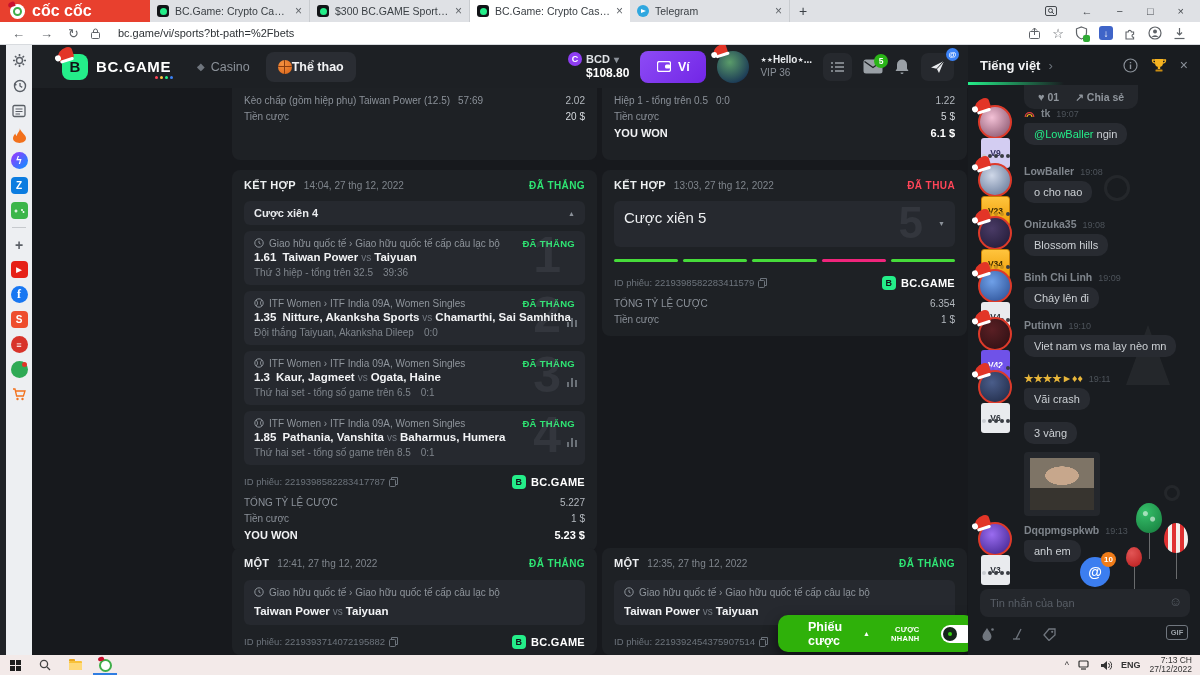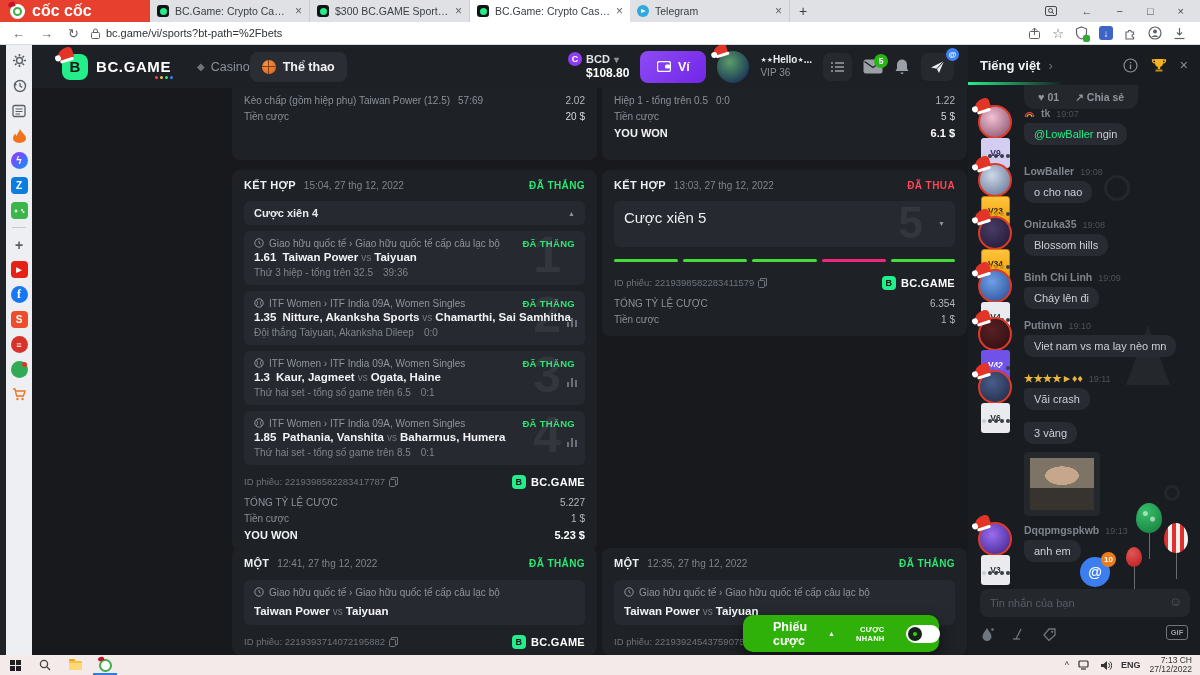--- a/index.html
+++ b/index.html
@@ -19,21 +19,21 @@
 .fav{width:12px;height:12px;border-radius:3px;flex:none;position:relative}
 .fav-bc{background:#121417}
 .fav-bc::before{content:"";position:absolute;inset:2.5px;border-radius:50%;background:#24ee89}
 .fav-tg{background:#2fa7df;border-radius:50%}
 .fav-tg::before{content:"";position:absolute;left:3.5px;top:3.5px;border-top:2.5px solid transparent;border-bottom:2.5px solid transparent;border-left:5px solid #fff}
 .newtab{width:26px;display:flex;align-items:center;justify-content:center;color:#3b4045;font-size:14px}
 .winctrl{margin-left:auto;display:flex;align-items:center;gap:24px;padding-right:16px;color:#45494e;font-size:11px}
 .winctrl span{line-height:1}
 .addressbar{position:absolute;top:22px;left:0;width:100%;height:23px;background:#fff;border-bottom:1px solid #d8dbdf;display:flex;align-items:center;color:#5f6368}
 .navbtns{display:flex;gap:15px;padding:0 12px 0 12px;font-size:13px;color:#5f6368}
-.urlwrap{display:flex;align-items:center;gap:6px;font-size:11px;color:#2e3236}
+.urlwrap{display:flex;align-items:center;gap:18px;font-size:11px;color:#2e3236}
 .abicons{margin-left:auto;display:flex;align-items:center;gap:11px;padding-right:14px}
 .dlbox{width:14px;height:14px;border-radius:3px;background:#3f64c8;color:#fff;font-size:10px;display:flex;align-items:center;justify-content:center}
 .shieldwrap{position:relative}
 .shieldwrap::after{content:"";position:absolute;right:-2px;bottom:-2px;width:7px;height:7px;border-radius:2px;background:#2faa35}
 
 .edge{position:absolute;left:0;top:45px;width:6px;bottom:20px;background:#1f2227}
 .sidebar{position:absolute;left:6px;top:45px;width:26px;bottom:20px;background:#edeff2;display:flex;flex-direction:column;align-items:center;padding-top:7px;gap:8px}
 .sic{width:17px;height:17px;border-radius:4px;display:flex;align-items:center;justify-content:center;font-size:10px;font-weight:bold;color:#fff;flex:none}
 .sdiv{width:14px;height:1px;background:#c6c9cd;flex:none}
 
@@ -42,21 +42,21 @@
 .bclogo{width:26px;height:26px;border-radius:8px;background:#24ee89;display:flex;align-items:center;justify-content:center;color:#101317;font-weight:900;font-size:15px;position:relative;margin-left:16px}
 .hat{position:absolute;width:16px;height:12px;background:#e23527;border-radius:70% 30% 20% 20%;transform:rotate(-18deg)}
 .hat::before{content:"";position:absolute;left:-3px;top:5px;width:6px;height:6px;background:#fff;border-radius:50%}
 .hat::after{content:"";position:absolute;left:1px;bottom:-2px;width:14px;height:3.5px;background:#fff;border-radius:3px}
 .bclogo .hat{left:-5px;top:-6px}
 .logotext{font-size:15px;font-weight:800;color:#fff;letter-spacing:.6px;margin-left:8px;position:relative}
 .confetti{position:absolute;right:-2px;bottom:-4px;display:flex;gap:2px}
 .confetti i{width:3px;height:3px;border-radius:50%}
 .navcasino{margin-left:26px;display:flex;align-items:center;gap:6px;color:#8b9199;font-size:12.5px;font-weight:normal}
 .navcasino::before{content:"◆";font-size:10px;color:#6f757d}
-.navsports{margin-left:0;height:30px;background:#2a2d33;border-radius:8px;display:flex;align-items:center;gap:7px;padding:0 12px;color:#f2f3f5;font-size:12.5px;font-weight:bold}
+.navsports{margin-left:16px;height:30px;background:#2a2d33;border-radius:8px;display:flex;align-items:center;padding:0 12px;color:#f2f3f5;font-size:12.5px;font-weight:bold}
 .bball{width:14px;height:14px;border-radius:50%;background:radial-gradient(circle at 35% 30%,#f59140,#d96317);position:relative;overflow:hidden}
 .bball::before{content:"";position:absolute;left:6px;top:-1px;width:1.5px;height:16px;background:#8a3d10}
 .bball::after{content:"";position:absolute;left:-1px;top:6px;width:16px;height:1.5px;background:#8a3d10}
 .hright{margin-left:auto;display:flex;align-items:center;gap:11px}
 .bcdcol{line-height:1.2}
 .bcdrow{display:flex;align-items:center;gap:4px;font-size:11px;font-weight:bold;color:#dfe2e6}
 .coin{width:14px;height:14px;border-radius:50%;background:#8e3df2;color:#fff;font-size:9px;font-weight:bold;display:flex;align-items:center;justify-content:center}
 .caret-d::after{content:"▾";color:#8b9199;font-size:10px}
 .balance{font-size:12px;font-weight:bold;color:#fff;padding-left:18px}
 .vibtn{width:66px;height:32px;border-radius:8px;background:linear-gradient(135deg,#8d4bf5,#7226e6);display:flex;align-items:center;justify-content:center;gap:7px;color:#fff;font-weight:bold;font-size:12.5px}
@@ -100,21 +100,21 @@
 .totals{margin-top:6px}
 .cx5box{margin-top:5px;height:46px;background:#26292f;border-radius:6px;position:relative;padding:8px 10px;font-size:15px;color:#edeff1}
 .cx5box .wm{font-size:44px;top:-6px;right:32px}
 .caretd{position:absolute;right:10px;top:19px;color:#8b9199;font-size:7px}
 .caretd::after{content:"▼"}
 .segs{margin-top:12px;display:flex;gap:5px}
 .seg{flex:1;height:3px;border-radius:2px}
 .seg-w{background:#46db3a}
 .seg-l{background:#f0257c}
 
-.betslip{position:absolute;left:511px;top:527px;width:196px;height:37px;border-radius:10px;background:#2fb10a;display:flex;align-items:center;padding:0 9px;gap:21px;box-shadow:0 6px 14px rgba(0,0,0,.5)}
+.betslip{position:absolute;left:546px;top:527px;width:196px;height:37px;border-radius:10px;background:#2fb10a;display:flex;align-items:center;padding:0 9px;gap:21px;box-shadow:0 6px 14px rgba(0,0,0,.5)}
 .bsic{width:13px;height:16px;background:#fff;border-radius:3px;position:relative}
 .bsic::after{content:"";position:absolute;left:3px;top:4px;width:7px;height:1.5px;background:#2fb10a;box-shadow:0 4px 0 #2fb10a}
 .bslabel{color:#fff;font-weight:800;font-size:12.5px}
 .bscaret{color:#fff;font-size:7px}
 .bscaret::after{content:"▲"}
 .bsquick{margin-left:auto;text-align:right;color:#fff;font-weight:800;font-size:7.5px;line-height:9px;letter-spacing:.3px}
 .bstoggle{width:34px;height:18px;background:#fff;border-radius:10px;position:relative;flex:none}
 .bstoggle::before{content:"";position:absolute;left:2px;top:2px;width:14px;height:14px;border-radius:50%;background:#15241a}
 .bstoggle::after{content:"";position:absolute;left:7px;top:7px;width:4px;height:4px;border-radius:50%;background:#35d10e}
 
@@ -428,21 +428,21 @@
       </div>
       <div class="trow strong">
         <span>YOU WON</span>
         <span class="val">6.1 $</span>
       </div>
     </div>
 
     <div class="card" style="left:0;top:82px">
       <div class="chead">
         <span class="ctype">KẾT HỢP</span>
-        <span class="ctime">15:04, 27 thg 12, 2022</span>
+        <span class="ctime">14:04, 27 thg 12, 2022</span>
         <span class="cstatus win">ĐÃ THẮNG</span>
       </div>
       <div class="titlebar">
         <span>Cược xiên 4</span>
         <span class="caretu"></span>
       </div>
 
       <div class="leg">
         <div class="lleague">
           <svg width="10" height="10" viewBox="0 0 10 10">

